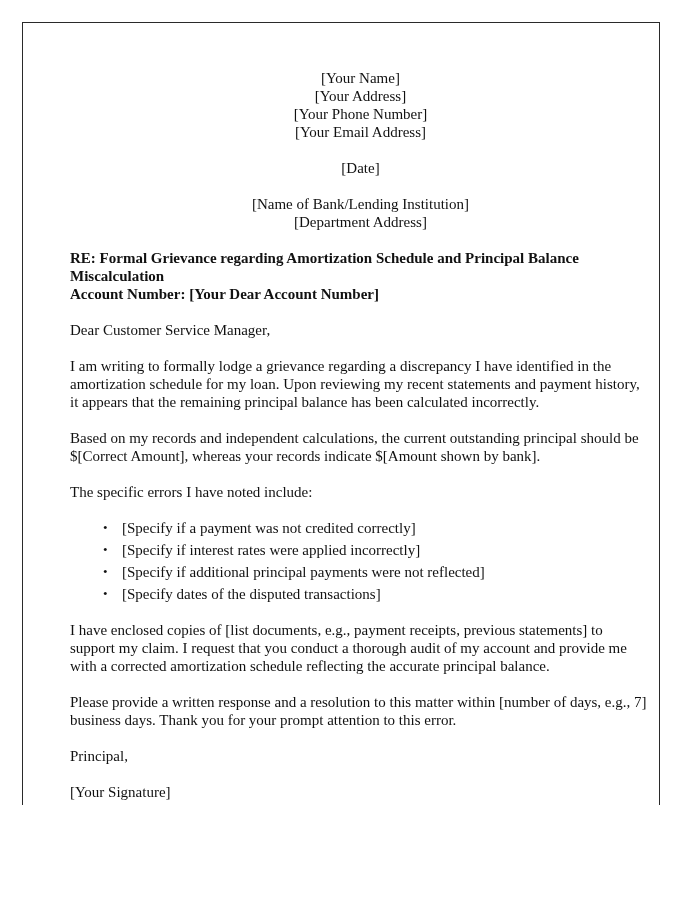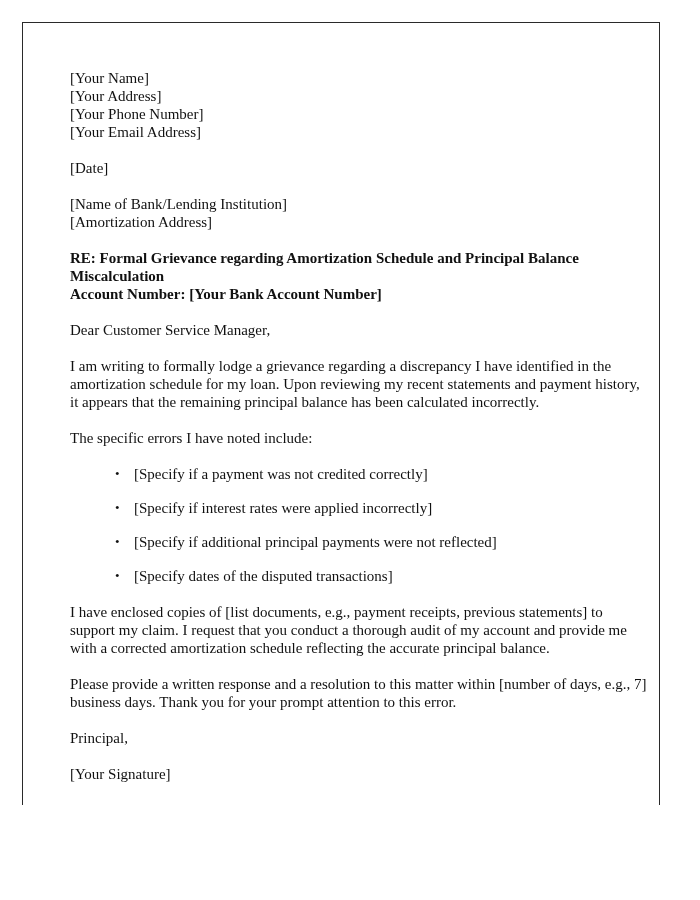--- a/index.html
+++ b/index.html
@@ -35,20 +35,21 @@
     position: absolute;
     left: 47px;
     top: 46px;
     width: 581px;
     font-size: 15px;
     line-height: 18px;
   }
 
   .block {
     margin: 0 0 18px 0;
+    text-align: center;
   }
   .block:last-child {
     margin-bottom: 0;
   }
   .line {
     display: block;
     white-space: nowrap;
   }
   p.para {
     margin: 8px 0 18px 0;
@@ -65,21 +66,21 @@
     display: block;
   }
 
   ul.error-list {
     margin: 0 0 18px 0;
     padding: 0 0 0 37px;
     list-style: none;
   }
   ul.error-list li {
     position: relative;
-    margin: 16px;
+    margin: 4px;
     padding: 0 0 0 11px;
     line-height: 18px;
     white-space: nowrap;
   }
   ul.error-list li::before {
     content: "\2022";
     position: absolute;
     left: -8px;
     top: 0;
     font-size: 13px;
@@ -102,32 +103,33 @@
       <span class="line">[Your Phone Number]</span>
       <span class="line">[Your Email Address]</span>
     </div>
 
     <div class="block">
       <span class="line">[Date]</span>
     </div>
 
     <div class="block">
       <span class="line">[Name of Bank/Lending Institution]</span>
-      <span class="line">[Amortization Address]</span>
+      <span class="line">[Department Address]</span>
     </div>
 
     <div class="heading-block">
       <span class="heading-subject">RE: Formal Grievance regarding Amortization Schedule and Principal Balance Miscalculation</span>
-      <span class="heading-account">Account Number: [Your Bank Account Number]</span>
+      <span class="heading-account">Account Number: [Your Dear Account Number]</span>
     </div>
 
     <p class="para">Dear Customer Service Manager,</p>
 
     <p class="para">I am writing to formally lodge a grievance regarding a discrepancy I have identified in the amortization schedule for my loan. Upon reviewing my recent statements and payment history, it appears that the remaining principal balance has been calculated incorrectly.</p>
 
+    <p class="para">Based on my records and independent calculations, the current outstanding principal should be $[Correct Amount], whereas your records indicate $[Amount shown by bank].</p>
 
     <p class="para">The specific errors I have noted include:</p>
 
     <ul class="error-list">
       <li>[Specify if a payment was not credited correctly]</li>
       <li>[Specify if interest rates were applied incorrectly]</li>
       <li>[Specify if additional principal payments were not reflected]</li>
       <li>[Specify dates of the disputed transactions]</li>
     </ul>
 

